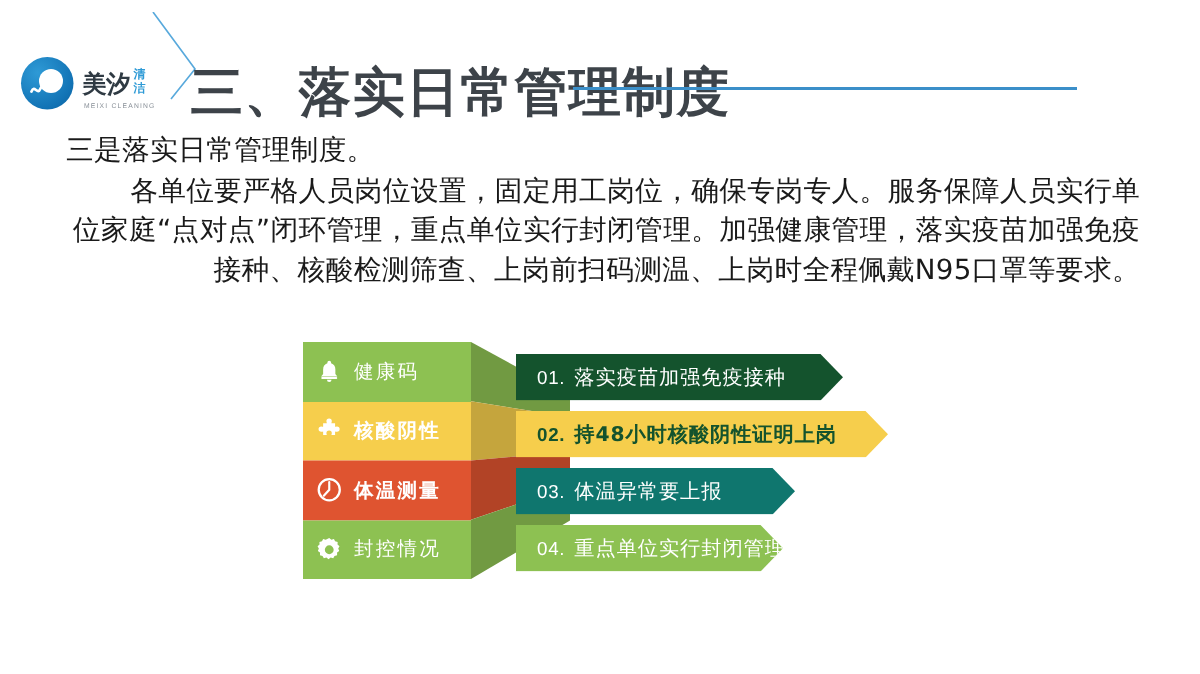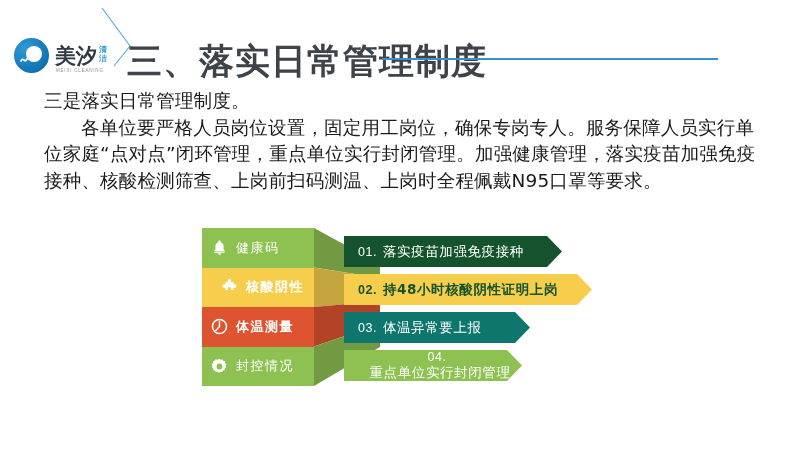--- a/index.html
+++ b/index.html
@@ -53,21 +53,21 @@
     width: 14px; height: 13px;
   }
   .logo-text {
     margin-left: 6px;
     display: flex;
     align-items: flex-start;
     position: relative;
   }
   .logo-main {
     font-family: "DejaVu Sans", sans-serif;
-    font-size: 21px;
+    font-size: 16px;
     font-weight: bold;
     color: #2f3a43;
     letter-spacing: 0px;
     line-height: 22px;
   }
   .logo-sub-stack {
     display: flex;
     flex-direction: column;
     margin-left: 2px;
     margin-top: 0px;
@@ -117,21 +117,21 @@
     position: absolute;
     left: 44px; top: 88px;
     width: 716px;
     font-family: "DejaVu Sans", sans-serif;
     font-size: 18.5px;
     line-height: 26.5px;
     color: #1a1a1a;
     letter-spacing: 0.2px;
   }
   .body-text p { margin: 0; }
-  .indent { text-indent: 2em; }
+  .indent { text-indent: 2em; text-align: right; }
 
   
   .diagram {
     position: absolute;
     left: 196px; top: 228px;
     width: 450px; height: 164px;
   }
   .left-col {
     position: absolute;
     left: 6px; top: 0;
@@ -239,21 +239,21 @@
     <div class="lrow" id="lrow0" style="top: 0px; background: rgb(141, 193, 82);">
       <span class="ic">
         <svg viewBox="0 0 20 20" width="19" height="19">
           <path d="M10 2.6 a1.3 1.3 0 0 1 1.3 1.3 v0.5 a4.6 4.6 0 0 1 3 4.3 v3.2 l1.4 1.8 h-11.4 l1.4-1.8 v-3.2 a4.6 4.6 0 0 1 3-4.3 v-0.5 a1.3 1.3 0 0 1 1.3-1.3z" fill="#ffffff"></path>
           <rect x="4.4" y="14.1" width="11.2" height="1.3" rx="0.6" fill="#ffffff"></rect>
           <path d="M8.4 16 h3.2 a1.6 1.6 0 0 1-3.2 0z" fill="#ffffff"></path>
         </svg>
       </span>
       <span class="lbl">健康码</span>
     </div>
-    <div class="lrow bold" id="lrow1" style="top: 39.5px; background: rgb(246, 206, 76); justify-content: center;">
+    <div class="lrow bold" id="lrow1" style="top: 39.5px; background: rgb(246, 206, 76);">
       <span class="ic">
         <svg viewBox="0 0 20 20" width="19" height="19">
           <path d="M8 3 a1.9 1.9 0 0 1 3.8 0 c0 0.6-0.3 0.9-0.3 1.3 h2.6 v2.6 c0.4 0 0.7-0.3 1.3-0.3 a1.9 1.9 0 0 1 0 3.8 c-0.6 0-0.9-0.3-1.3-0.3 v2.6 h-2.6 c0-0.4 0.3-0.7 0.3-1.3 a1.9 1.9 0 0 0-3.8 0 c0 0.6 0.3 0.9 0.3 1.3 h-2.6 v-2.6 c-0.4 0-0.7 0.3-1.3 0.3 a1.9 1.9 0 0 1 0-3.8 c0.6 0 0.9 0.3 1.3 0.3 v-2.6 h2.6 c0-0.4-0.3-0.7-0.3-1.3z" fill="#ffffff"></path>
         </svg>
       </span>
       <span class="lbl">核酸阴性</span>
     </div>
     <div class="lrow bold" id="lrow2" style="top: 79px; background: rgb(223, 84, 48);">
       <span class="ic">
         <svg viewBox="0 0 20 20" width="19" height="19">
@@ -287,18 +287,18 @@
       <span class="atxt">落实疫苗加强免疫接种</span>
     </div>
     <div class="arrow dark" id="arw1" style="top: 38px; width: 248px; background: rgb(246, 206, 76); clip-path: polygon(0px 0px, calc(100% - 15px) 0px, 100% 50%, calc(100% - 15px) 100%, 0px 100%);">
       <span class="num">02.</span>
       <span class="atxt">持48小时核酸阴性证明上岗</span>
     </div>
     <div class="arrow light" id="arw2" style="top: 76px; width: 186px; background: #0f766e; clip-path: polygon(0px 0px, calc(100% - 15px) 0px, 100% 50%, calc(100% - 15px) 100%, 0px 100%);">
       <span class="num">03.</span>
       <span class="atxt">体温异常要上报</span>
     </div>
-    <div class="arrow light" id="arw3" style="top: 114px; width: 178px; background: rgb(141, 193, 82); clip-path: polygon(0px 0px, calc(100% - 15px) 0px, 100% 50%, calc(100% - 15px) 100%, 0px 100%); flex-direction: column;">
+    <div class="arrow light" id="arw3" style="top: 114px; width: 178px; background: rgb(141, 193, 82); clip-path: polygon(0px 0px, calc(100% - 15px) 0px, 100% 50%, calc(100% - 15px) 100%, 0px 100%);">
       <span class="num">04.</span>
       <span class="atxt">重点单位实行封闭管理</span>
     </div>
   </div>
 </div>
 
 </body></html>

